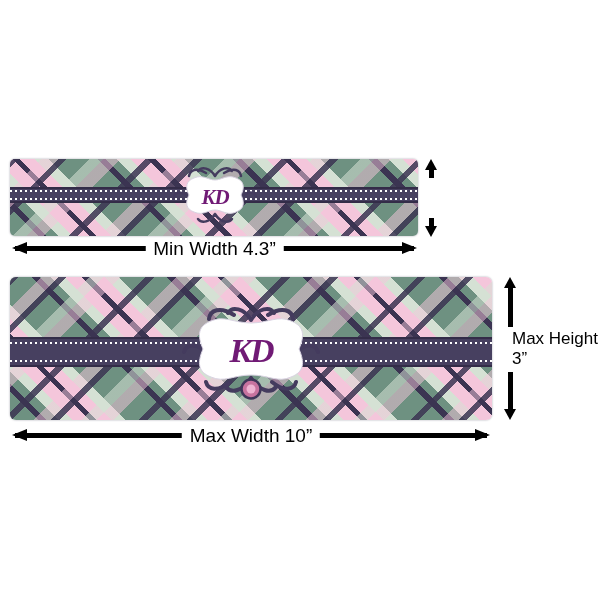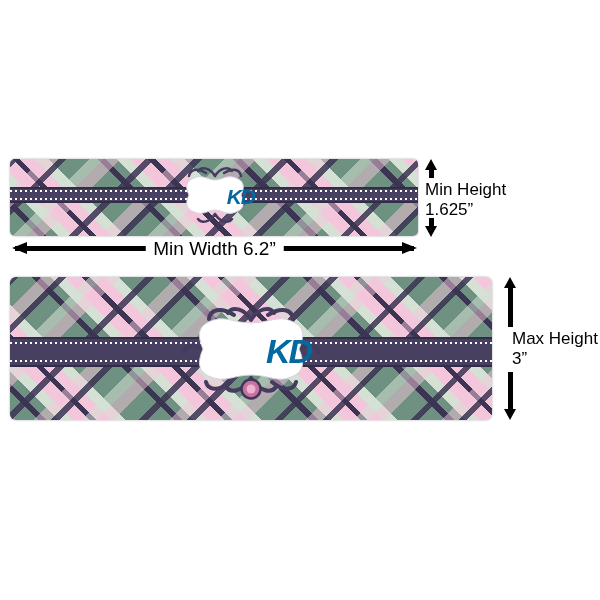--- a/index.html
+++ b/index.html
@@ -46,22 +46,22 @@
   .banner-min .ribbon::before{top:1px;}
   .banner-min .ribbon::after{bottom:1px;}
   .banner-max .ribbon::before{top:3px;}
   .banner-max .ribbon::after{bottom:3px;}
 
   .plaque-svg{position:absolute;}
   .banner-min .plaque-svg{left:156px;top:5px;width:98px;height:64px;}
   .banner-max .plaque-svg{left:156px;top:27px;width:170px;height:96px;}
 
   .monogram{
-    position:absolute;text-align:right;color:#0369a1;
-    font-family:Liberation Sans, sans-serif;font-style:italic;font-weight:600;
+    position:absolute;text-align:center;color:#701a75;
+    font-family:Liberation Serif, serif;font-style:italic;font-weight:600;
     white-space:nowrap;
   }
   .mono-min{left:165px;top:26px;width:80px;font-size:21px;letter-spacing:-1px;}
   .mono-max{left:181px;top:55px;width:120px;font-size:34px;letter-spacing:-2px;}
 
   
   .harrow{position:absolute;height:13px;}
   .harrow-min{left:12px;top:242px;width:405px;}
   .harrow-max{left:12px;top:429px;width:478px;}
   .harrow .shaft{position:absolute;top:4px;height:5px;left:3px;right:3px;background:#000;}
@@ -114,31 +114,27 @@
         <path class="flourish" stroke-width="2.5" d="M49,50 C44,58 36,60 32,55 M49,50 C54,58 62,60 66,55"></path>
         <path class="flourish" stroke-width="2.5" d="M20,31 C14,27 9,28 8,33 M78,31 C84,27 89,28 90,33"></path>
       </g>
       <path fill="#ffffff" stroke="#d9d3e2" stroke-width="1" d="M28,14 C37,10 42,16 49,16 C56,16 61,10 70,14 C78,17 79,23 75,31 C79,39 78,45 70,48 C61,52 56,46 49,46 C42,46 37,52 28,48 C20,45 19,39 23,31 C19,23 20,17 28,14 Z"></path>
     </svg>
     <div class="monogram mono-min">KD</div>
   </section>
 
   <div class="harrow harrow-min">
     <div class="shaft"></div>
-    <span class="dim-label">Min Width 6.2”</span>
+    <span class="dim-label">Min Width 4.3”</span>
   </div>
 
   <div class="vannot vannot-min">
     <div class="varrow up">
         <div class="vshaft"></div>
       </div>
-    <div class="vtext">
-      <div>Min Height</div>
-      <div>1.625”</div>
-    </div>
     <div class="varrow down">
         <div class="vshaft"></div>
       </div>
   </div>
 
   <section class="banner banner-max">
     <div class="plaid"></div>
     <div class="ribbon"></div>
     <svg class="plaque-svg" viewBox="0 0 170 96">
       <g>
@@ -146,20 +142,24 @@
         <path class="flourish" stroke-width="4" d="M85,74 C77,87 65,90 60,83 M85,74 C93,87 105,90 110,83 M64,78 C52,88 42,86 40,78 M106,78 C118,88 128,86 130,78"></path>
         <path class="flourish" stroke-width="4" d="M36,45 C28,39 20,41 18,48 M134,45 C142,39 150,41 152,48"></path>
       </g>
       <circle cx="85" cy="85" r="9.5" fill="#c7739f" stroke="#3f3659" stroke-width="2.5"></circle>
       <circle cx="85" cy="85" r="4.5" fill="#eeb3d2"></circle>
       <path fill="#ffffff" stroke="#d9d3e2" stroke-width="1" d="M45,17 C58,11 68,19 85,19 C102,19 112,11 125,17 C138,22 139,31 133,45 C139,59 138,68 125,73 C112,79 102,71 85,71 C68,71 58,79 45,73 C32,68 31,59 37,45 C31,31 32,22 45,17 Z"></path>
     </svg>
     <div class="monogram mono-max">KD</div>
   </section>
 
+  <div class="harrow harrow-max">
+    <div class="shaft"></div>
+    <span class="dim-label">Max Width 10”</span>
+  </div>
 
   <div class="vannot vannot-max">
     <div class="varrow up">
         <div class="vshaft"></div>
       </div>
     <div class="vtext">
       <div>Max Height</div>
       <div>3”</div>
     </div>
     <div class="varrow down">

